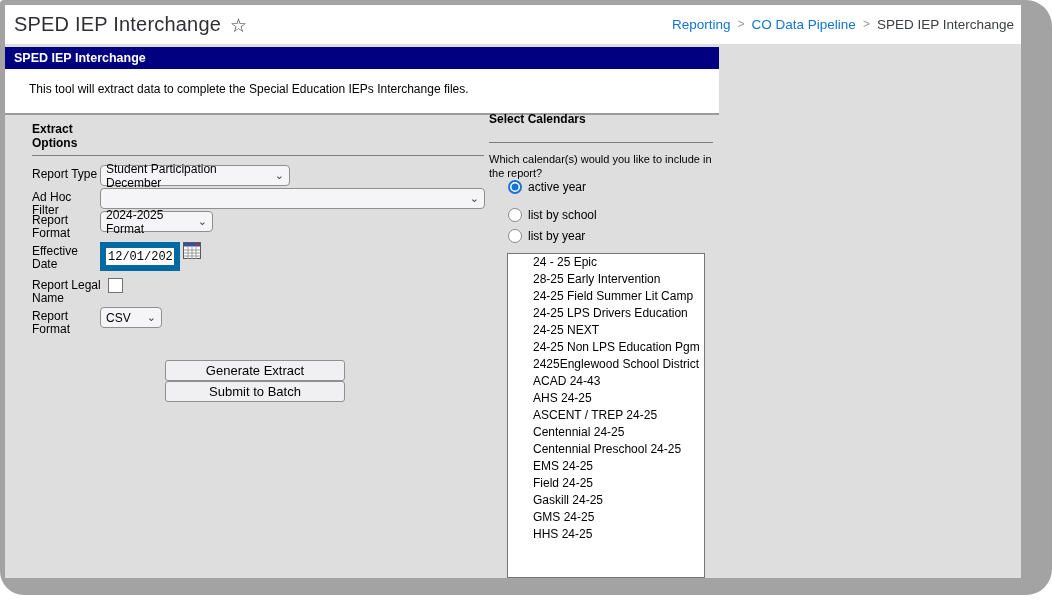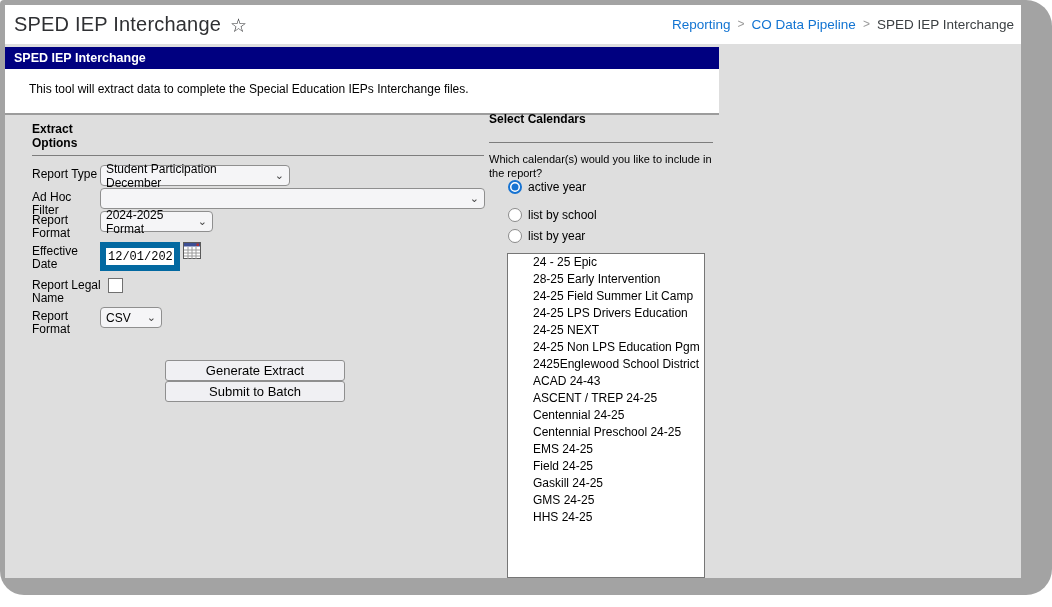--- a/index.html
+++ b/index.html
@@ -192,20 +192,21 @@
 
       <div class="calendar-list" id="calendar-list">
           <div class="cal-item">24 - 25 Epic</div>
           <div class="cal-item">28-25 Early Intervention</div>
           <div class="cal-item">24-25 Field Summer Lit Camp</div>
           <div class="cal-item">24-25 LPS Drivers Education</div>
           <div class="cal-item">24-25 NEXT</div>
           <div class="cal-item">24-25 Non LPS Education Pgm</div>
           <div class="cal-item">2425Englewood School District</div>
           <div class="cal-item">ACAD 24-43</div>
+          <div class="cal-item">AHS 24-25</div>
           <div class="cal-item">ASCENT / TREP 24-25</div>
           <div class="cal-item">Centennial 24-25</div>
           <div class="cal-item">Centennial Preschool 24-25</div>
           <div class="cal-item">EMS 24-25</div>
           <div class="cal-item">Field 24-25</div>
           <div class="cal-item">Gaskill 24-25</div>
           <div class="cal-item">GMS 24-25</div>
           <div class="cal-item">HHS 24-25</div>
         </div>
 

